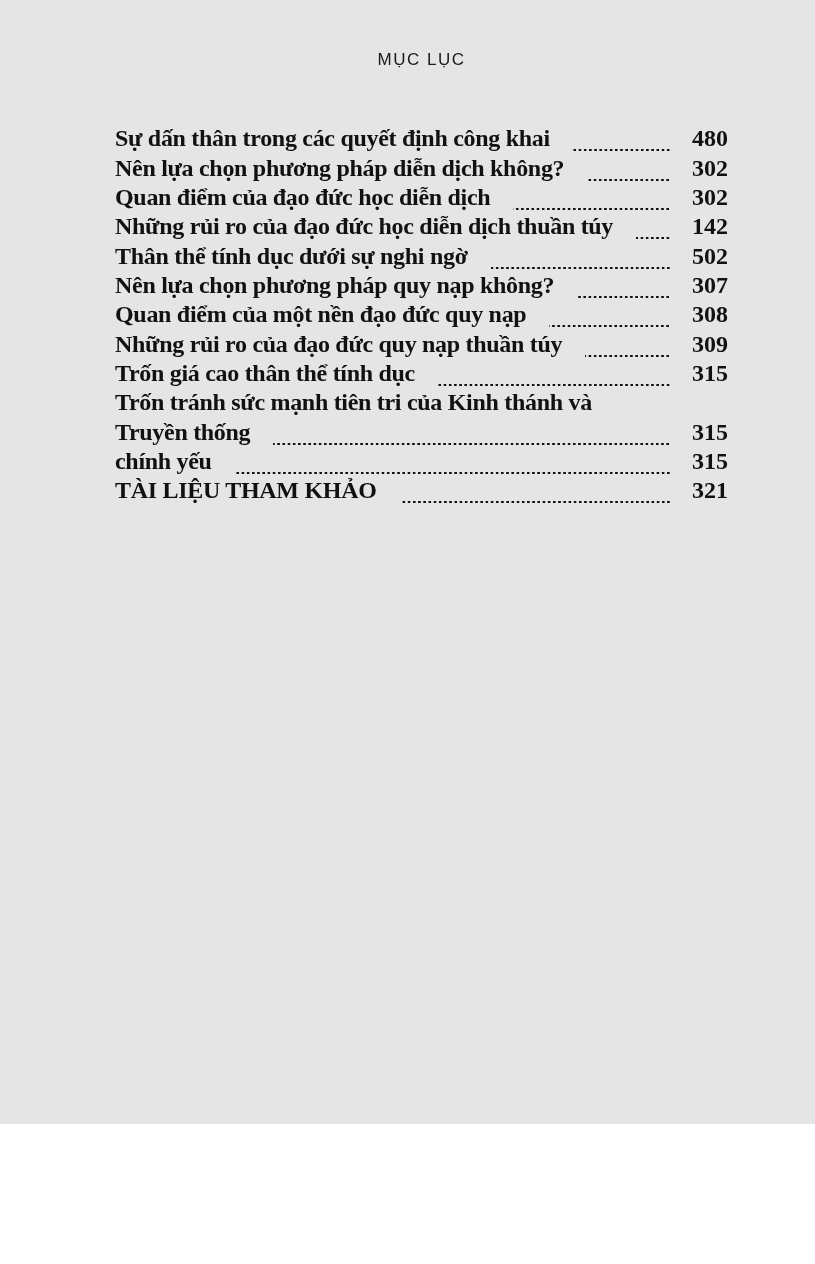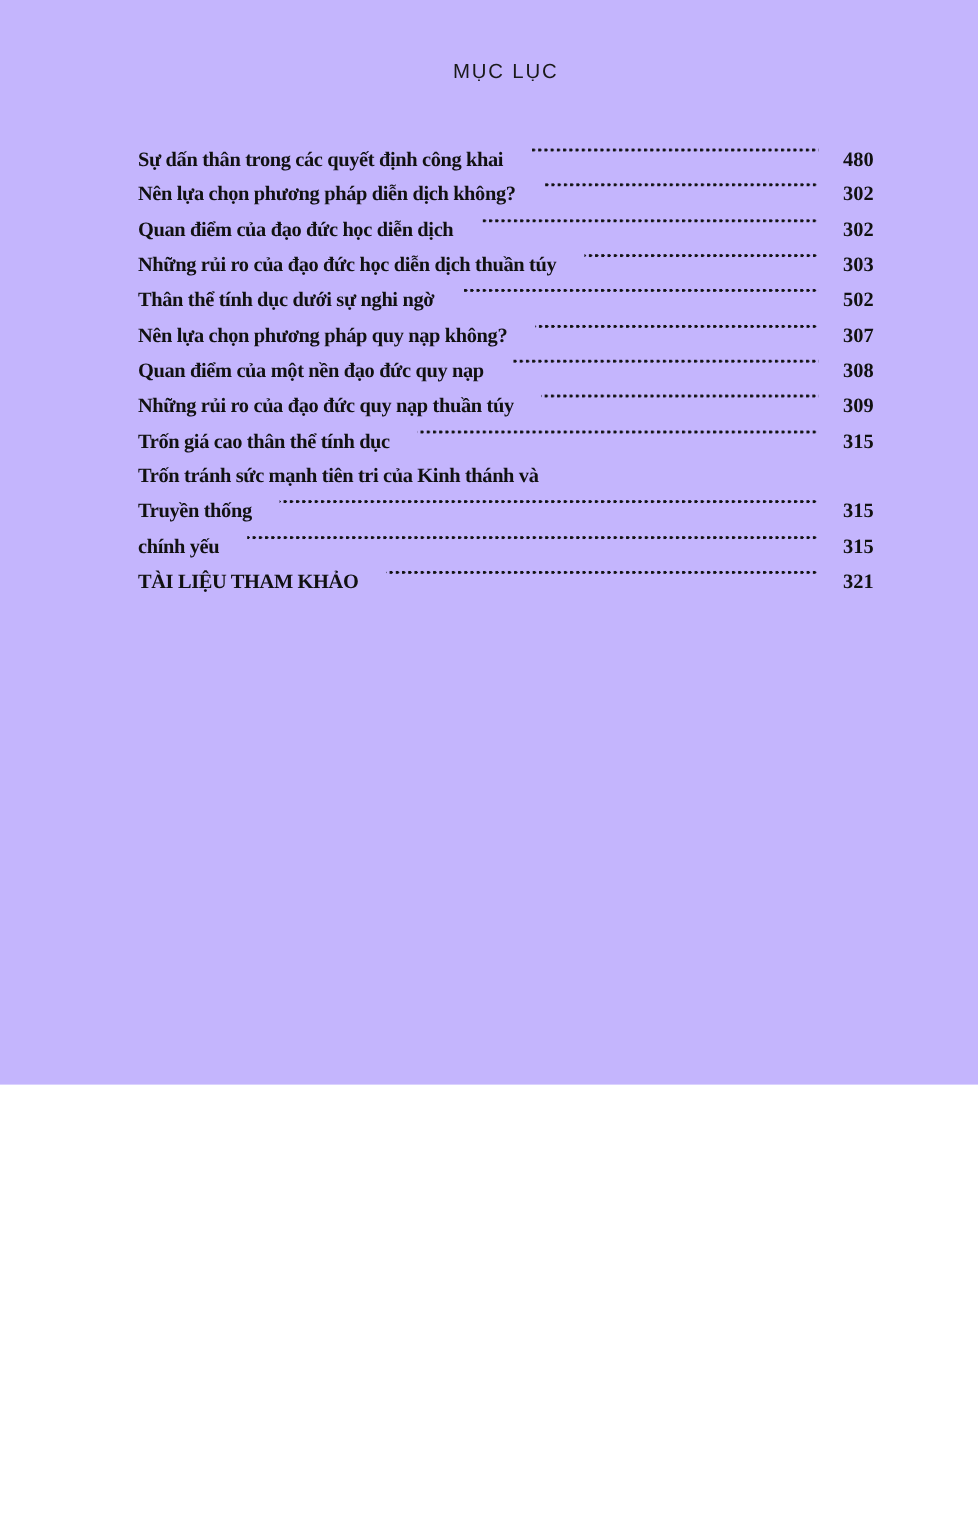--- a/index.html
+++ b/index.html
@@ -3,22 +3,22 @@
 <meta charset="utf-8">
 <style>
   html, body {
     margin: 0;
     padding: 0;
     background: #ffffff;
   }
   .page {
     position: relative;
     width: 815px;
-    height: 904px;
-    background: #c4b5fd;
+    height: 1124px;
+    background: #e5e5e5;
     color: #111111;
     font-family: "Liberation Serif", serif;
     overflow: hidden;
   }
   .header {
     position: absolute;
     top: 50px;
     left: 115px;
     width: 613px;
     text-align: center;
@@ -29,23 +29,23 @@
     color: #1a1a1a;
   }
   .toc {
     position: absolute;
     top: 123px;
     left: 115px;
     width: 613px;
   }
   .toc-row {
     display: flex;
-    align-items: flex-start;
+    align-items: flex-end;
     height: 29.35px;
-    font-size: 17px;
+    font-size: 24px;
     font-weight: 700;
     letter-spacing: -0.3px;
     white-space: nowrap;
     gap: 20px;
   }
   .toc-title {
     flex: 0 0 auto;
   }
   .dots {
     flex: 1 1 auto;
@@ -103,21 +103,21 @@
 
     <div class="toc-row">
       <span class="toc-title">Quan điểm của đạo đức học diễn dịch</span>
       <span class="dots"></span>
       <span class="toc-page">302</span>
     </div>
 
     <div class="toc-row">
       <span class="toc-title">Những rủi ro của đạo đức học diễn dịch thuần túy</span>
       <span class="dots"></span>
-      <span class="toc-page">303</span>
+      <span class="toc-page">142</span>
     </div>
 
     <div class="toc-row">
       <span class="toc-title">Thân thể tính dục dưới sự nghi ngờ</span>
       <span class="dots"></span>
       <span class="toc-page">502</span>
     </div>
 
     <div class="toc-row">
       <span class="toc-title">Nên lựa chọn phương pháp quy nạp không?</span>

